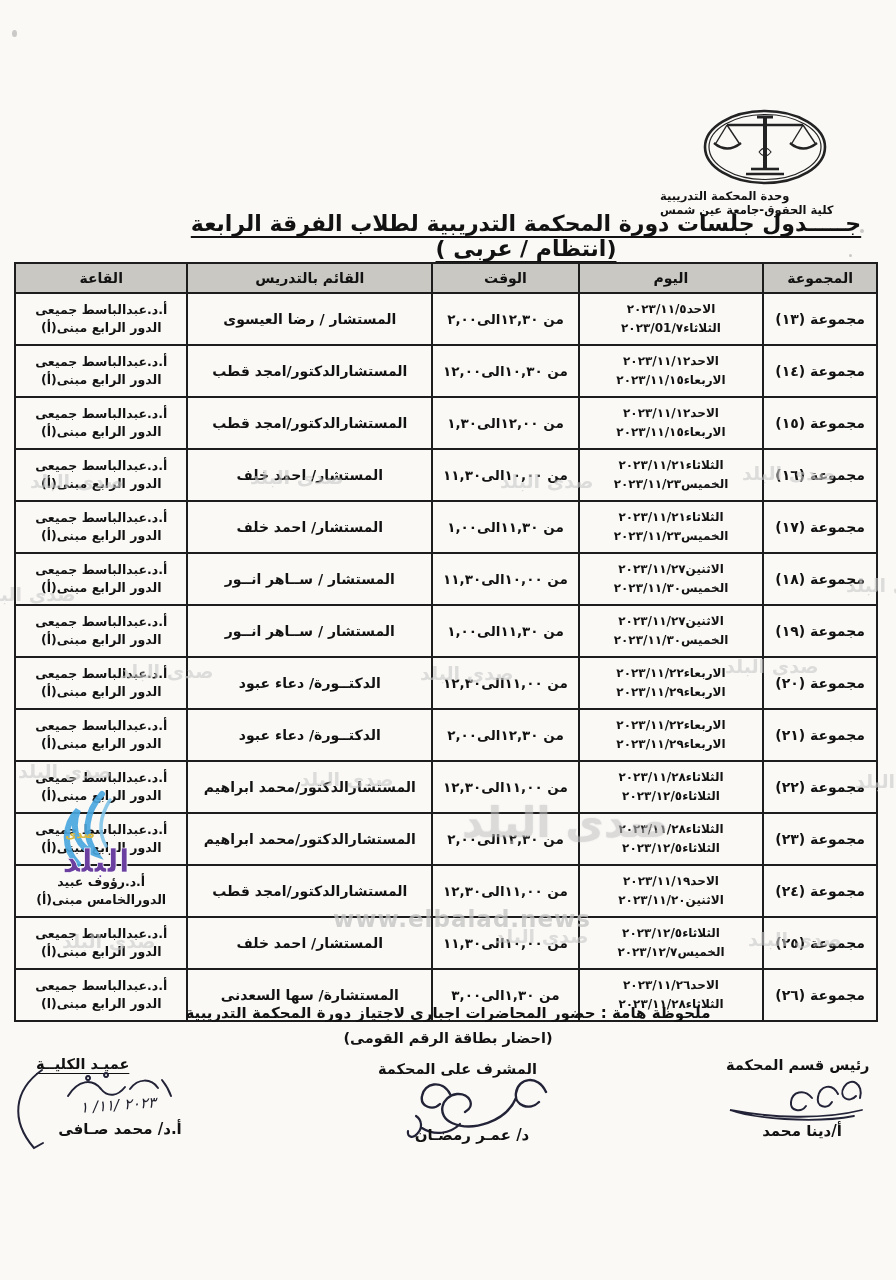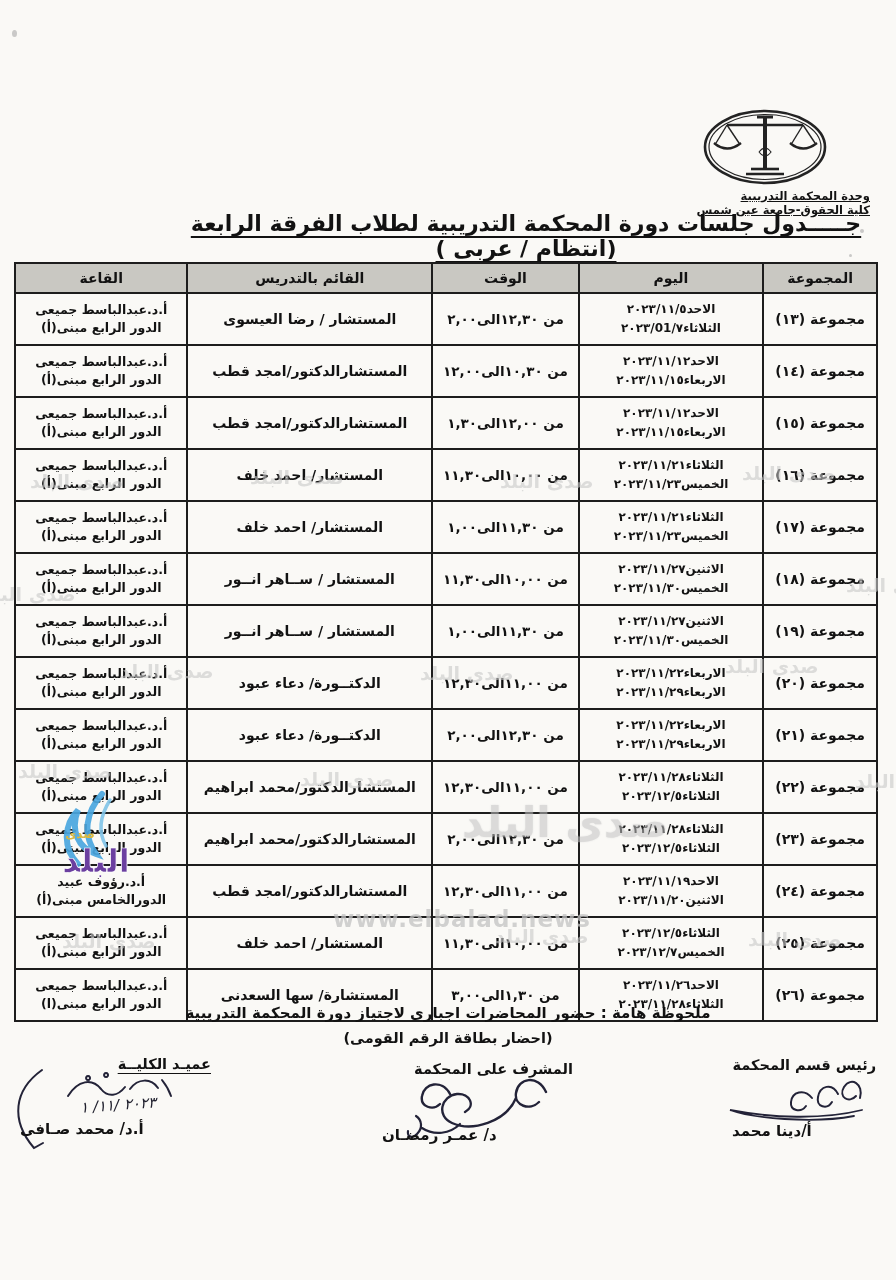--- a/index.html
+++ b/index.html
@@ -2,21 +2,21 @@
 <html lang="ar" dir="rtl"><head>
 <meta charset="utf-8">
 <style>
   html,body{margin:0;padding:0;background:#e9e9e9;}
   .page{
     position:relative; width:896px; height:1280px; margin:0 auto;
     background:#faf9f6; overflow:hidden;
     font-family:"DejaVu Sans", sans-serif; color:#121212; direction:rtl;
   }
   
-  .logo-wrap{position:absolute; left:660px; top:108px; width:210px; text-align:right;text-decoration:underline;}
+  .logo-wrap{position:absolute; left:660px; top:108px; width:210px; text-align:left;}
   .logo-wrap svg{display:block; margin:0 auto;}
   .org1{font-size:11.5px; font-weight:bold; margin-top:3px;}
   .org2{font-size:11.5px; font-weight:bold;}
   .title1{
     position:absolute; left:170px; top:211px; width:712px; text-align:center;
     font-size:22px; font-weight:bold;
   }
   .title2{
     position:absolute; left:225px; top:238px; width:580px; text-align:center;
     font-size:17.5px; font-weight:bold;
@@ -35,22 +35,22 @@
   .c-day{font-size:12px; line-height:1.55;}
   .dl{white-space:nowrap;}
   .dt{letter-spacing:.5px;}
   .c-time{font-size:13.5px; white-space:nowrap;}
   .c-inst{font-size:14px;border-radius:12px;}
   .c-hall{font-size:12.5px; line-height:1.45;}
   
   .note1{position:absolute; left:58px; top:1004px; width:780px; text-align:center; font-size:15px; font-weight:bold;}
   .note2{position:absolute; left:58px; top:1030px; width:780px; text-align:center; font-size:14.5px; font-weight:bold;}
   
-  .sig-title{position:absolute; font-size:14.5px; font-weight:bold; text-align:right;}
-  .sig-name{position:absolute; font-size:15px; font-weight:bold; text-align:left;}
+  .sig-title{position:absolute; font-size:14.5px; font-weight:bold; text-align:left;}
+  .sig-name{position:absolute; font-size:15px; font-weight:bold; text-align:center;}
   .st-right{left:726px; top:1057px; width:150px;}
   .st-mid{left:378px; top:1061px; width:195px;}
   .st-left{left:36px; top:1056px; width:175px; text-decoration:underline; text-underline-offset:4px;}
   .sn-right{left:732px; top:1122px; width:140px;}
   .sn-mid{left:382px; top:1126px; width:180px;}
   .sn-left{left:20px; top:1120px; width:200px;}
   .sig-svg{position:absolute;}
   .dean-date{
     position:absolute; left:38px; top:1096px; width:160px; text-align:center;
     font-size:15px; font-style:italic; letter-spacing:2px; color:#20202e;

